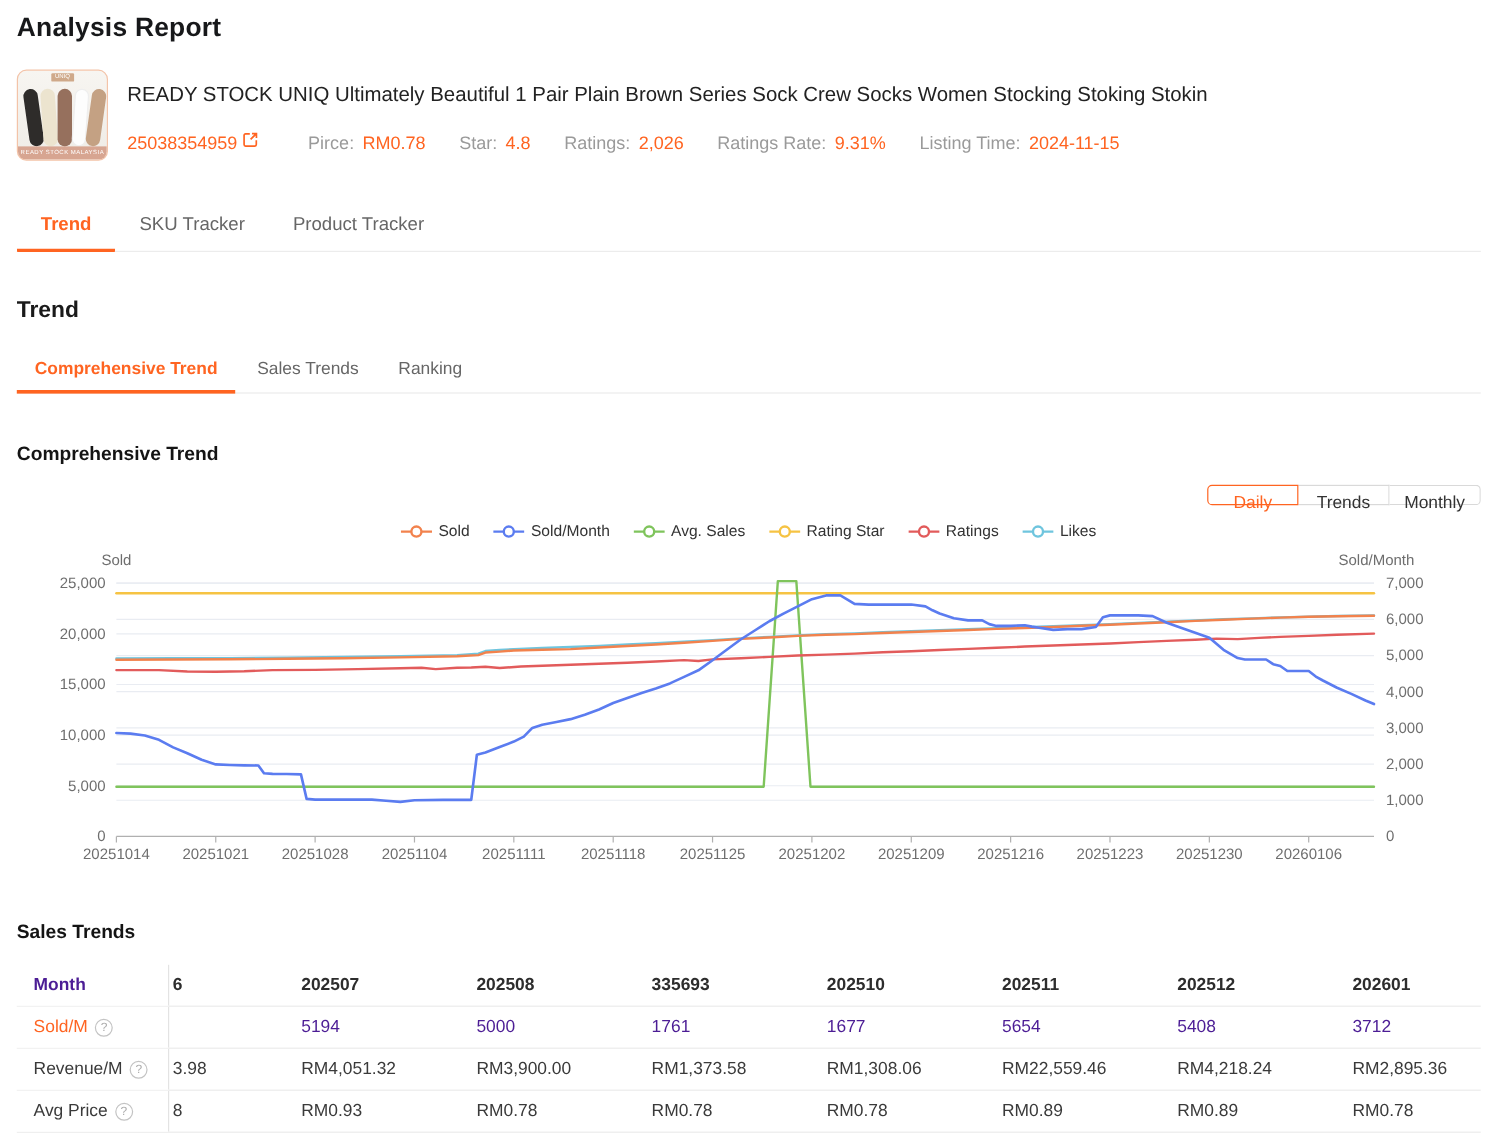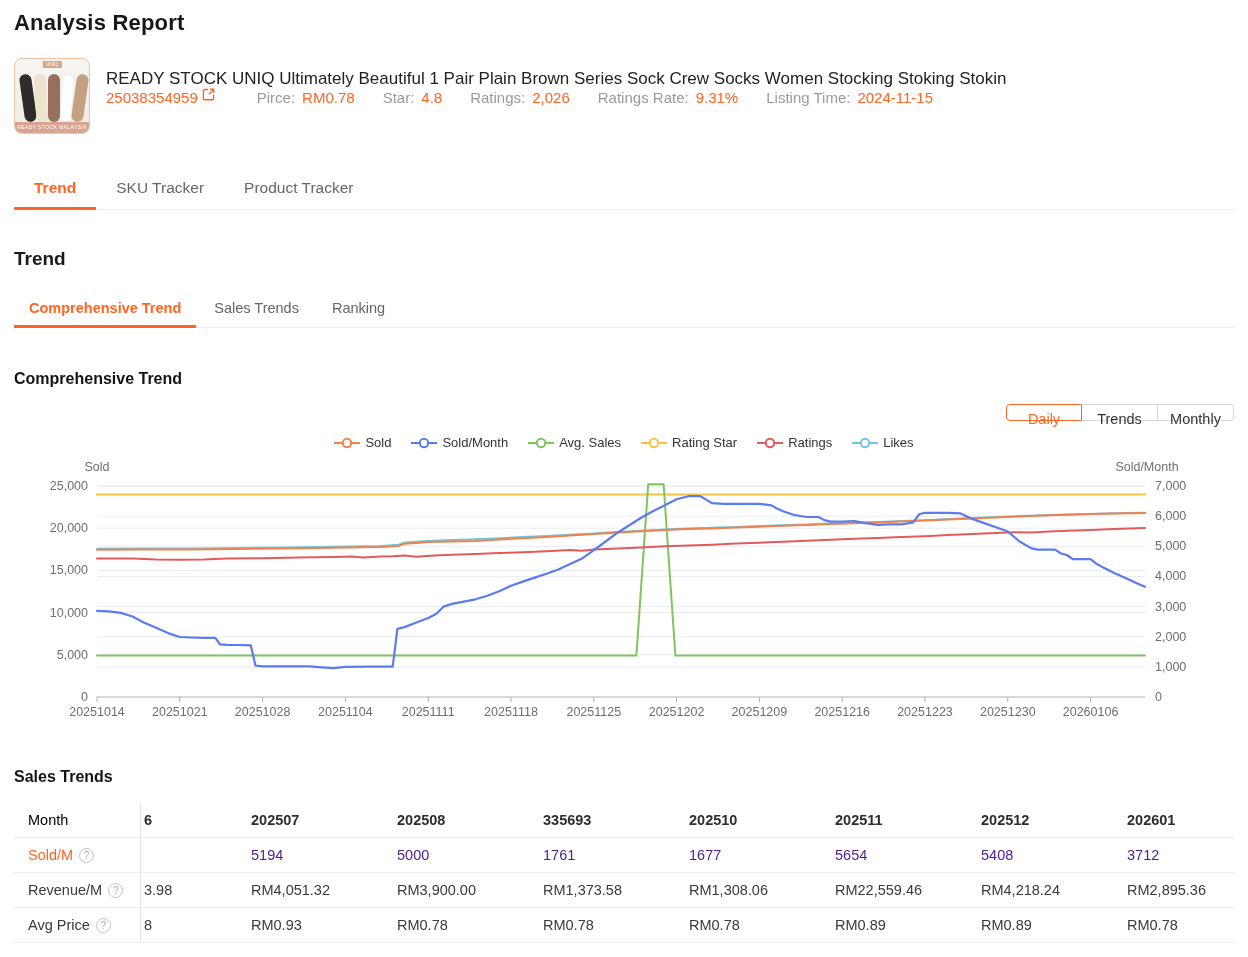--- a/index.html
+++ b/index.html
@@ -31,21 +31,21 @@
     position:absolute; top:2px; left:50%; transform:translateX(-50%);
     background:#cfa98a; color:#fff; font-size:5px; line-height:7px; padding:0 3px; border-radius:1px;
   }
   .img-banner {
     position:absolute; bottom:0; left:0; right:0; height:11px;
     background:rgba(213,158,138,.92); color:#fff; font-size:5px; line-height:11px; text-align:center;
     letter-spacing:.4px; white-space:nowrap; overflow:hidden;
   }
   .product-info { margin-left:16px; padding-top:11px; min-width:0; }
   .product-title { font-size:17px; color:#222; white-space:nowrap; }
-  .product-meta { display:flex; align-items:flex-end; font-size:15px; }
+  .product-meta { display:flex; align-items:flex-end; margin-top:22px; font-size:15px; }
   .product-id { color:#ff6421; display:flex; align-items:center; margin-right:42px; cursor:pointer; }
   .product-id svg { margin-left:4px; margin-top:-6px; }
   .stat { display:flex; margin-right:28px; white-space:nowrap; }
   .stat .lab { color:#9a9a9a; margin-right:7px; }
   .stat .val { color:#ff6421; }
 
   
   .tabs { display:flex; border-bottom:1px solid #ececec; margin-top:34px; }
   .tab {
     height:42px; line-height:39px; padding:0 20px; font-size:15.5px; color:#666;
@@ -91,21 +91,21 @@
   .cells { position:absolute; left:130px; top:0; bottom:0; display:flex; align-items:center; }
   .cell { width:146px; font-size:14.5px; color:#3a3a3a; overflow:hidden; white-space:nowrap; }
   .cell.first { width:107px; }
   .tr.header .cell { font-weight:700; color:#2d2d2d; }
   .tr.accent .cell { color:#4c1d95; }
   .row-label {
     position:absolute; left:0; top:0; bottom:0; width:127px; background:#fff;
     border-right:1px solid #e3e3e3; display:flex; align-items:center; padding-left:14px;
     font-size:14.5px; color:#3a3a3a;
   }
-  .tr.header .row-label { font-weight:400; color:#000000; }
+  .tr.header .row-label { font-weight:700; color:#4c1d95; }
   .tr.accent .row-label { color:#ff6421; }
   .help-icon {
     display:inline-block; width:15px; height:15px; border:1px solid #c3c3c3; border-radius:50%;
     color:#ababab; font-size:10px; line-height:13px; text-align:center; margin-left:6px; cursor:pointer;
     font-weight:400;
   }
 </style>
 </head>
 <body>
 

